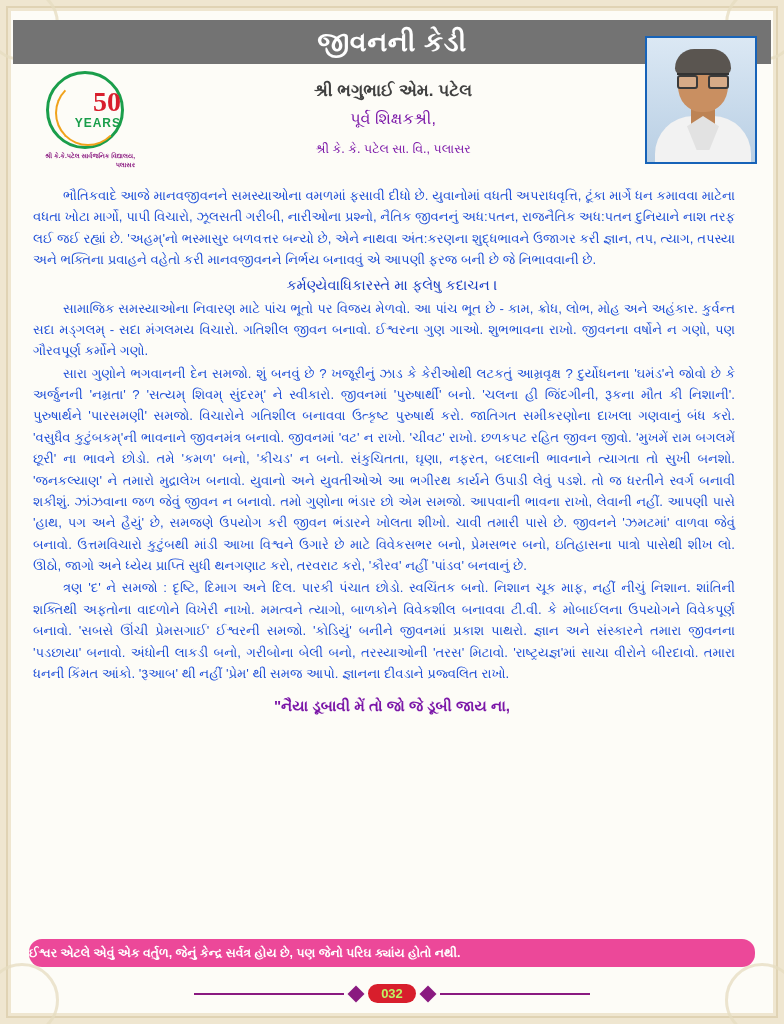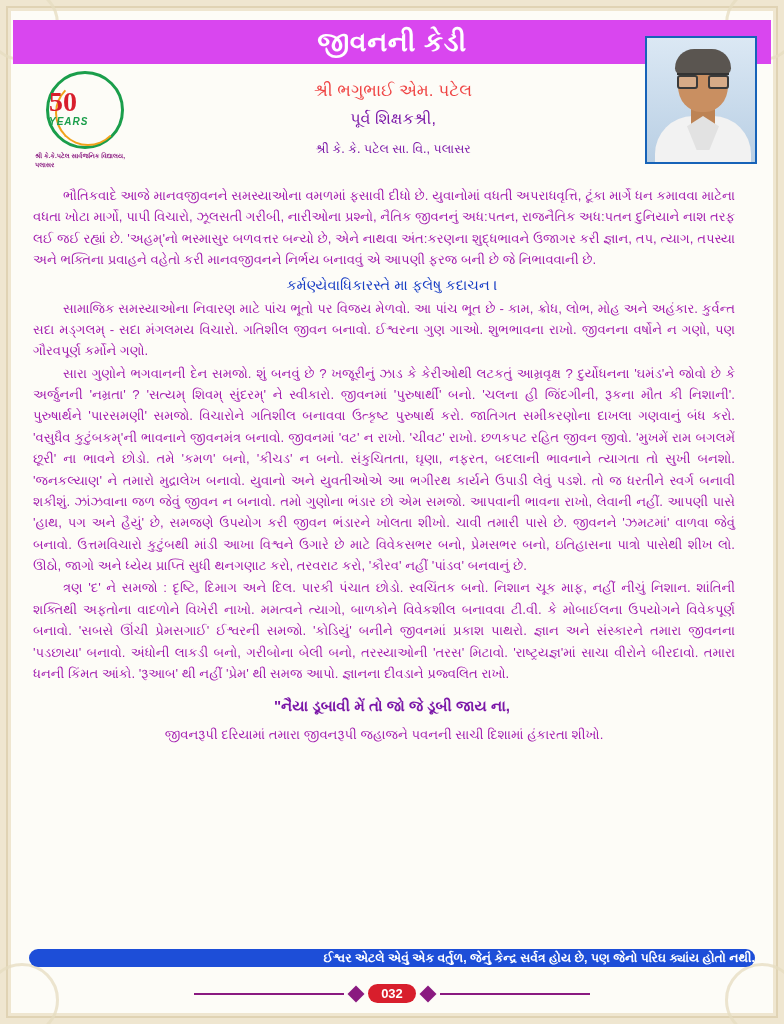--- a/index.html
+++ b/index.html
@@ -45,62 +45,61 @@
     left: 13px; top: 13px;
     width: 758px; height: 998px;
   }
 
   
   .title-bar {
     position: absolute;
     left: 0; top: 7px;
     width: 758px;
     height: 44px;
-    background: #d946ef;
+    background: #737373;
     display: flex;
     align-items: center;
     justify-content: center;
   }
   .title-bar .title {
     color: #ffffff;
     font-size: 27px;
     font-weight: bold;
     letter-spacing: .5px;
   }
 
   
   .logo {
     position: absolute;
     left: 22px; top: 58px;
     width: 100px; height: 100px;
-    text-align: left;
+    text-align: right;
   }
   .logo-circle {
     position: relative;
     width: 78px; height: 78px;
     margin: 0 auto;
     border-radius: 50%;
     border: 3px solid #1a9e4b;
   }
   .logo-50 {
     position: absolute;
     left: 0; right: 0; top: 12px;
     font-size: 28px;
     font-weight: bold;
     color: #d81e2c;
     font-family: "Liberation Serif", serif;
   }
   .logo-years {
     position: absolute;
     left: 0; right: 0; top: 42px;
-    font-size: 10px;
+    font-size: 12px;
     font-weight: bold;
     color: #1a9e4b;
     letter-spacing: 1px;
-    font-style: italic;
   }
   .logo-arc {
     position: absolute;
     left: 6px; top: 6px;
     width: 66px; height: 66px;
     border-radius: 50%;
     border: 2px solid #f0a21b;
     border-top-color: transparent;
     border-right-color: transparent;
   }
@@ -113,23 +112,23 @@
   }
 
   
   .author-block {
     position: absolute;
     left: 180px; top: 68px;
     width: 400px;
     text-align: center;
   }
   .author-name {
-    color: #ef4444;
+    color: #404040;
     font-size: 17px;
-    font-weight: normal;
+    font-weight: bold;
   }
   .author-role {
     margin-top: 9px;
     color: #7b17a8;
     font-size: 16px;
   }
   .author-place {
     margin-top: 14px;
     color: #7b17a8;
     font-size: 12.5px;
@@ -198,21 +197,21 @@
   }
 
   
   .content {
     position: absolute;
     left: 20px; top: 172px;
     width: 718px;
   }
   p.para {
     margin: 0 16px 1px 0;
-    color: #a21caf;
+    color: #1d4ed8;
     font-size: 13.2px;
     line-height: 1.62;
     text-align: justify;
     text-justify: inter-word;
   }
   p.para.indent { text-indent: 30px; }
   p.center {
     text-align: center;
     font-weight: normal;
     font-size: 14.5px;
@@ -228,26 +227,26 @@
     line-height: 1.55;
   }
   .verse .l2 { padding-left: 26px; display: block; }
   p.para.closing { text-align: center; }
 
   
   .footer-bar {
     position: absolute;
     left: 16px; bottom: 44px;
     width: 726px;
-    height: 18px;
-    background: #1d4ed8;
+    height: 28px;
+    background: #ec4899;
     border-radius: 13px;
     display: flex;
     align-items: center;
-    justify-content: flex-end;
+    justify-content: flex-start;
   }
   .footer-bar span {
     color: #ffffff;
     font-size: 12.4px;
     font-weight: bold;
   }
   .page-num-wrap {
     position: absolute;
     left: 0; right: 0; bottom: 8px;
     display: flex;
@@ -259,21 +258,21 @@
     width: 150px; height: 2px;
     background: #8a1a80;
   }
   .diamond {
     width: 12px; height: 12px;
     background: #8a1a80;
     transform: rotate(45deg);
   }
   .pill {
     background: #d81e2c;
-    color: #ffffff;
+    color: #bef264;
     font-size: 13px;
     font-weight: bold;
     padding: 2px 13px;
     border-radius: 11px;
   }
 </style>
 </head>
 <body>
 
 <div id="page">
@@ -325,21 +324,20 @@
       <p class="center">કર્મણ્યેવાધિકારસ્તે મા ફલેષુ કદાચન ।</p>
 
       <p class="para indent">સામાજિક સમસ્યાઓના નિવારણ માટે પાંચ ભૂતો પર વિજય મેળવો. આ પાંચ ભૂત છે - કામ, ક્રોધ, લોભ, મોહ અને અહંકાર. કુર્વન્ત સદા મડ્ગલમ્ - સદા મંગલમય વિચારો. ગતિશીલ જીવન બનાવો. ઈશ્વરના ગુણ ગાઓ. શુભભાવના રાખો. જીવનના વર્ષોને ન ગણો, પણ ગૌરવપૂર્ણ કર્મોને ગણો.</p>
       <p class="para indent">સારા ગુણોને ભગવાનની દેન સમજો. શું બનવું છે ? ખજૂરીનું ઝાડ કે કેરીઓથી લટકતું આમ્રવૃક્ષ ? દુર્યોધનના 'ઘમંડ'ને જોવો છે કે અર્જુનની 'નમ્રતા' ? 'સત્યમ્ શિવમ્ સુંદરમ્' ને સ્વીકારો. જીવનમાં 'પુરુષાર્થી' બનો. 'ચલના હી જિંદગીની, રૂકના મૌત કી નિશાની'. પુરુષાર્થને 'પારસમણી' સમજો. વિચારોને ગતિશીલ બનાવવા ઉત્કૃષ્ટ પુરુષાર્થ કરો. જાતિગત સમીકરણોના દાખલા ગણવાનું બંધ કરો. 'વસુધૈવ કુટુંબકમ્'ની ભાવનાને જીવનમંત્ર બનાવો. જીવનમાં 'વટ' ન રાખો. 'ચીવટ' રાખો. છળકપટ રહિત જીવન જીવો. 'મુખમેં રામ બગલમેં છૂરી' ના ભાવને છોડો. તમે 'કમળ' બનો, 'કીચડ' ન બનો. સંકુચિતતા, ઘૃણા, નફરત, બદલાની ભાવનાને ત્યાગતા તો સુખી બનશો. 'જનકલ્યાણ' ને તમારો મુદ્રાલેખ બનાવો. યુવાનો અને યુવતીઓએ આ ભગીરથ કાર્યને ઉપાડી લેવું પડશે. તો જ ધરતીને સ્વર્ગ બનાવી શકીશું. ઝાંઝવાના જળ જેવું જીવન ન બનાવો. તમો ગુણોના ભંડાર છો એમ સમજો. આપવાની ભાવના રાખો, લેવાની નહીં. આપણી પાસે 'હાથ, પગ અને હૈયું' છે, સમજણે ઉપયોગ કરી જીવન ભંડારને ખોલતા શીખો. ચાવી તમારી પાસે છે. જીવનને 'ઝમટમાં' વાળવા જેવું બનાવો. ઉત્તમવિચારો કુટુંબથી માંડી આખા વિશ્વને ઉગારે છે માટે વિવેકસભર બનો, પ્રેમસભર બનો, ઇતિહાસના પાત્રો પાસેથી શીખ લો. ઊઠો, જાગો અને ધ્યેય પ્રાપ્તિ સુધી થનગણાટ કરો, તરવરાટ કરો, 'કૌરવ' નહીં 'પાંડવ' બનવાનું છે.</p>
       <p class="para indent">ત્રણ 'દ' ને સમજો : દૃષ્ટિ, દિમાગ અને દિલ. પારકી પંચાત છોડો. સ્વચિંતક બનો. નિશાન ચૂક માફ, નહીં નીચું નિશાન. શાંતિની શક્તિથી અફતોના વાદળોને વિખેરી નાખો. મમત્વને ત્યાગો, બાળકોને વિવેકશીલ બનાવવા ટી.વી. કે મોબાઈલના ઉપયોગને વિવેકપૂર્ણ બનાવો. 'સબસે ઊંચી પ્રેમસગાઈ' ઈશ્વરની સમજો. 'કોડિયું' બનીને જીવનમાં પ્રકાશ પાથરો. જ્ઞાન અને સંસ્કારને તમારા જીવનના 'પડછાયા' બનાવો. અંધોની લાકડી બનો, ગરીબોના બેલી બનો, તરસ્યાઓની 'તરસ' મિટાવો. 'રાષ્ટ્રયજ્ઞ'માં સાચા વીરોને બીરદાવો. તમારા ધનની કિંમત આંકો. 'રૂઆબ' થી નહીં 'પ્રેમ' થી સમજ આપો. જ્ઞાનના દીવડાને પ્રજ્વલિત રાખો.</p>
 
       <div class="verse">
         <span>"નૈયા ડૂબાવી મેં તો જો જે ડૂબી જાય ના,</span>
       </div>
 
-      <p class="para closing">જીવનરૂપી દરિયામાં તમારા જીવનરૂપી જહાજને પવનની સાચી દિશામાં હંકારતા શીખો.</p>
     </div>
 
     <div class="footer-bar">
       <span>ઈશ્વર એટલે એવું એક વર્તુળ, જેનું કેન્દ્ર સર્વત્ર હોય છે, પણ જેનો પરિઘ ક્યાંય હોતો નથી.</span>
     </div>
 
     <div class="page-num-wrap">
       <span class="rule"></span>
       <span class="diamond"></span>
       <span class="pill">032</span>

